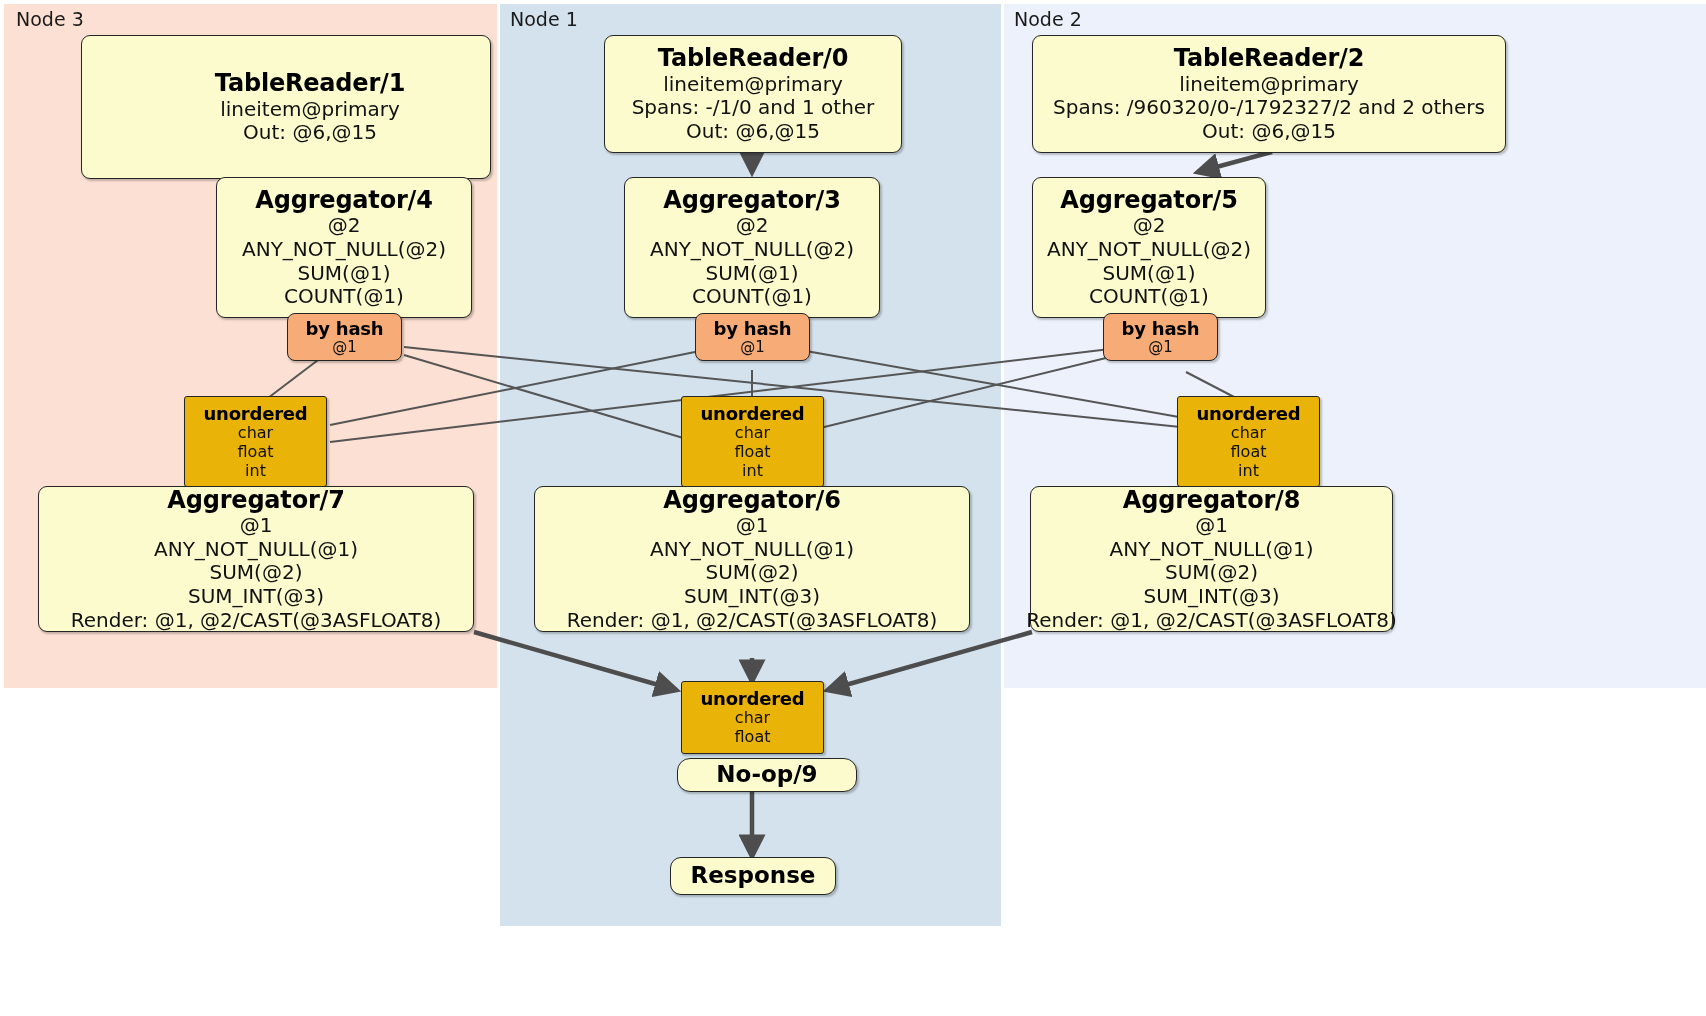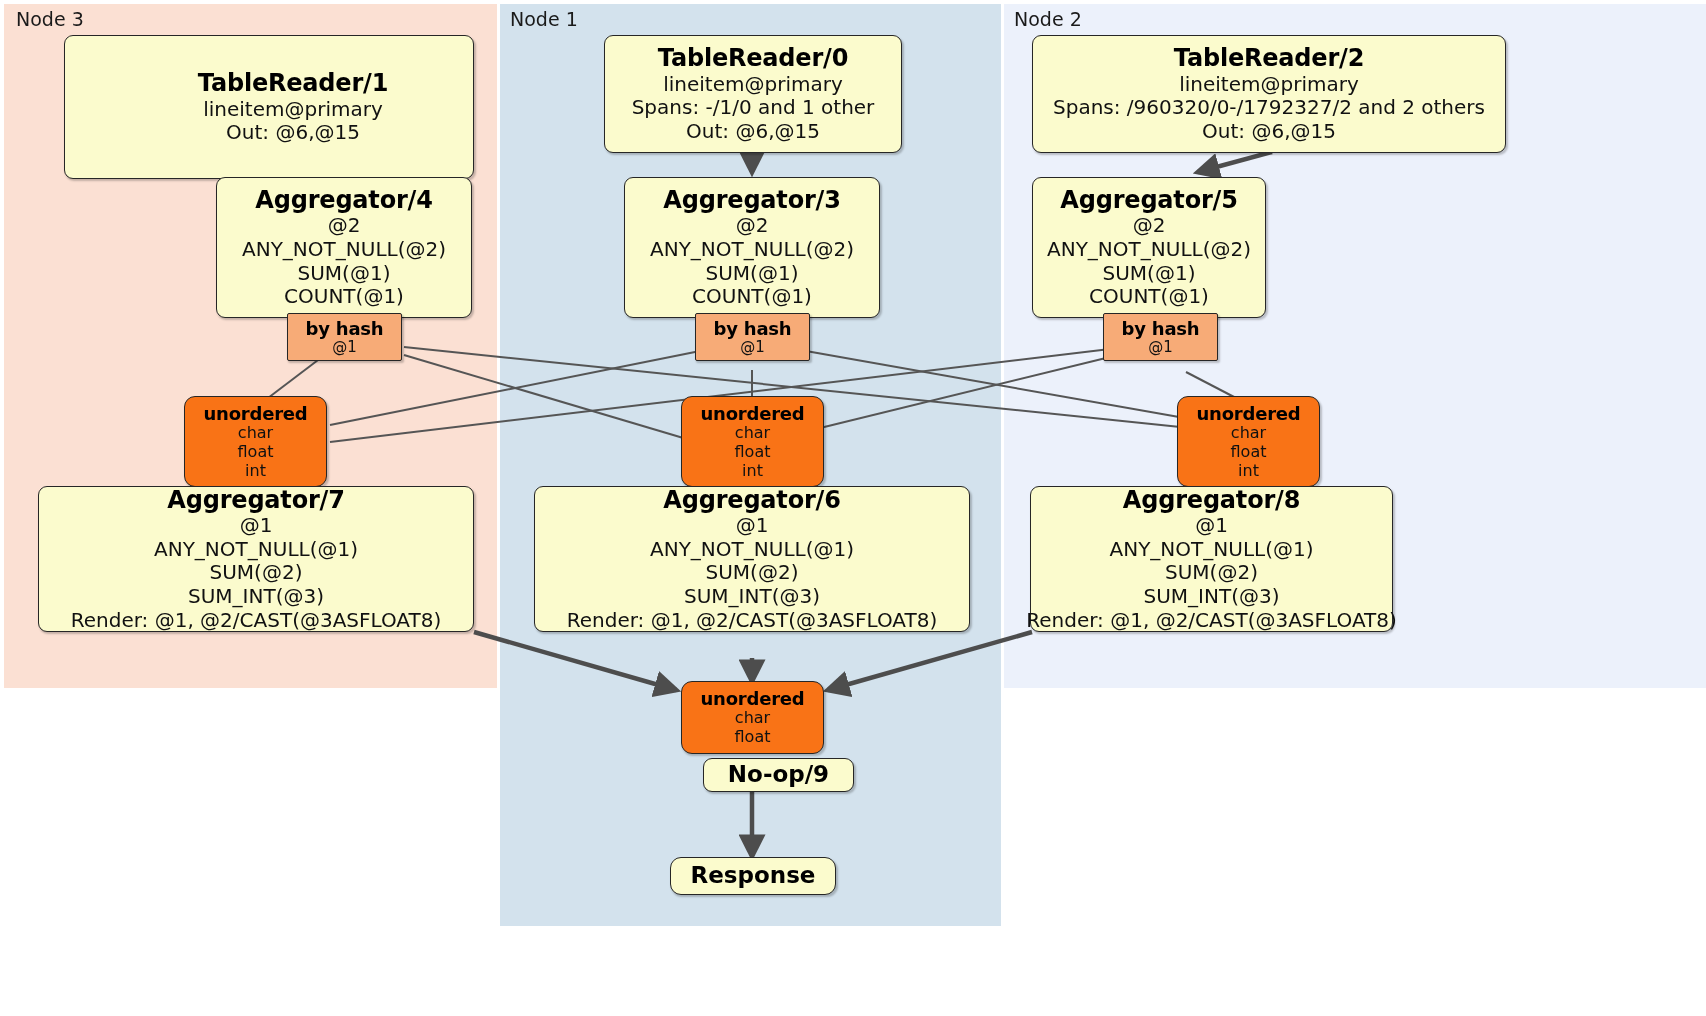--- a/index.html
+++ b/index.html
@@ -53,26 +53,26 @@
     align-items: center;
     justify-content: center;
     line-height: 1.18;
   }
   .proc {
     background: #fbfbcd;
     box-shadow: 1.5px 2px 2px rgba(0,0,0,0.22);
   }
   .router {
     background: #f7ab77;
-    border-radius: 2px;
+    border-radius: 8px;
     box-shadow: 1.5px 2px 2px rgba(0,0,0,0.22);
   }
   .sync {
-    background: #f97316;
-    border-radius: 11px;
+    background: #eab308;
+    border-radius: 3px;
     box-shadow: 1.5px 2px 2px rgba(0,0,0,0.22);
   }
   .title {
     font-weight: bold;
     font-size: 24px;
     color: #000;
     letter-spacing: -0.2px;
   }
   .sub {
     font-size: 20px;
@@ -133,21 +133,21 @@
       <path d="M 474 632 L 676 690"></path>
       <path d="M 752 658 L 752 681"></path>
       <path d="M 1032 632 L 828 690"></path>
     </g>
 
     <g stroke="#4d4d4d" stroke-width="4.5" fill="none" marker-end="url(#arrowThick)">
       <path d="M 752 790 L 752 856"></path>
     </g>
   </svg>
 
-  <div class="nodebox proc" style="left:64px; top:35px; width:410px; height:144px;padding-left:48px;">
+  <div class="nodebox proc" style="left:81px; top:35px; width:410px; height:144px;padding-left:48px;">
     <div class="title">TableReader/1</div>
     <div class="sub">lineitem@primary</div>
     <div class="sub">Out: @6,@15</div>
   </div>
 
   <div class="nodebox proc" style="left:604px; top:35px; width:298px; height:118px;">
     <div class="title">TableReader/0</div>
     <div class="sub">lineitem@primary</div>
     <div class="sub">Spans: -/1/0 and 1 other</div>
     <div class="sub">Out: @6,@15</div>
@@ -246,21 +246,21 @@
     <div class="sub">SUM_INT(@3)</div>
     <div class="sub">Render: @1, @2/CAST(@3ASFLOAT8)</div>
   </div>
 
   <div class="nodebox sync" style="left:681px; top:681px; width:143px; height:73px;">
     <div class="title">unordered</div>
     <div class="sub">char</div>
     <div class="sub">float</div>
   </div>
 
-  <div class="nodebox proc" style="left:703px; top:758px; width:151px; height:34px;">
+  <div class="nodebox proc" style="left:677px; top:758px; width:180px; height:34px;border-radius:13px;">
     <div class="smalltitle">No-op/9</div>
   </div>
 
   <div class="nodebox proc" style="left:670px; top:857px; width:166px; height:38px;border-radius:11px;">
     <div class="smalltitle">Response</div>
   </div>
 
 </div>
 
 </body></html>

